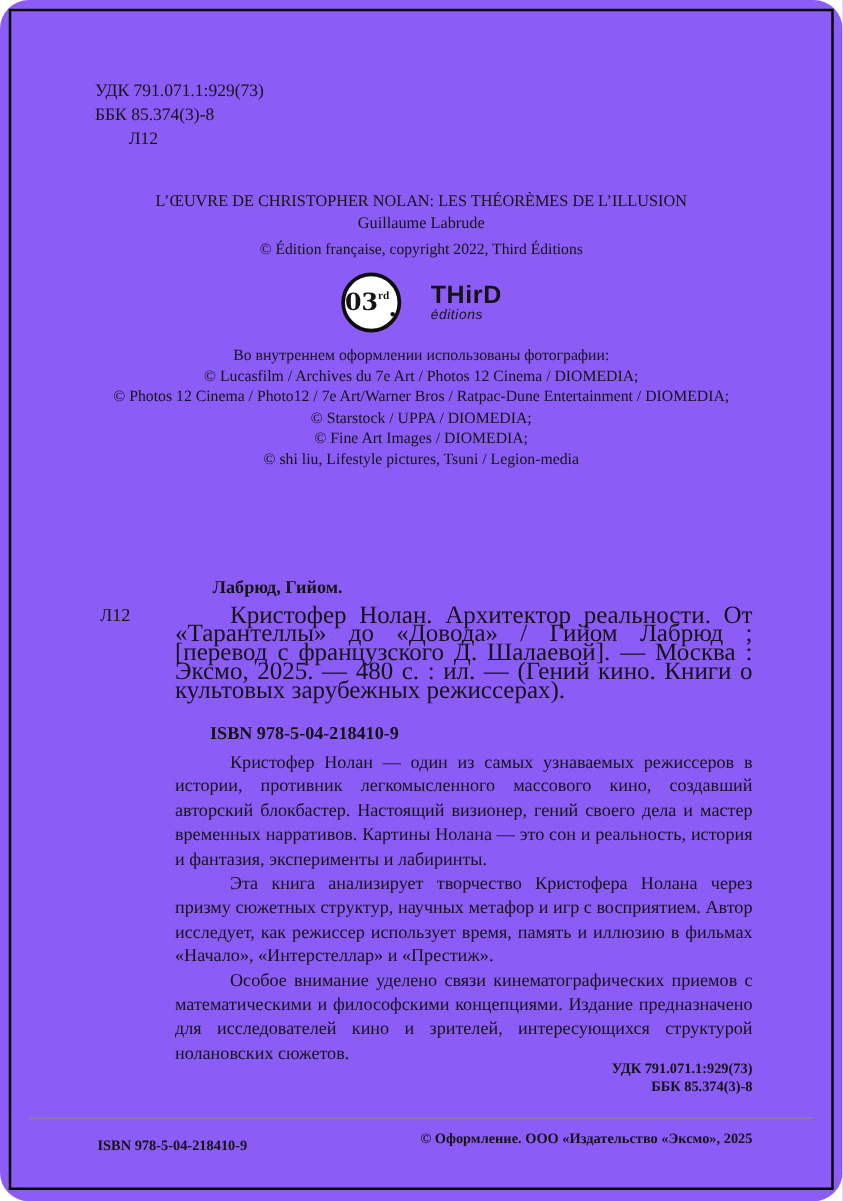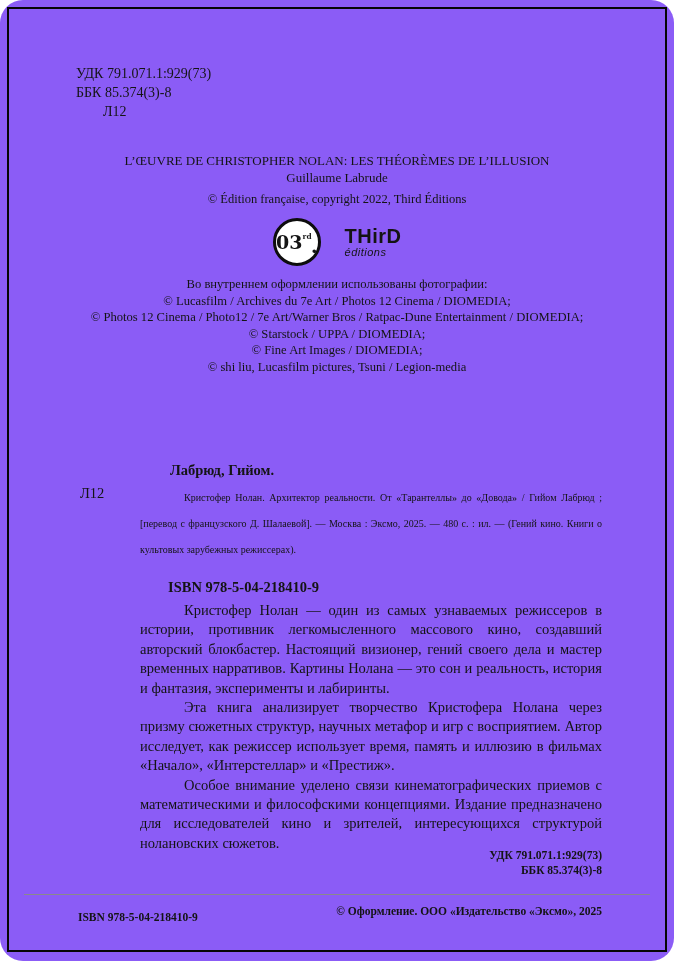--- a/index.html
+++ b/index.html
@@ -30,21 +30,21 @@
   .logo-word { text-align:left; font-family:"Liberation Sans", sans-serif; }
   .logo-word .name { font-size:20px; font-weight:700; letter-spacing:0.5px; line-height:20px; }
   .logo-word .sub { font-size:11px; font-style:italic; letter-spacing:0.5px; }
   
   .credits { position:absolute; top:276px; left:0; width:674px; text-align:center; font-size:12.6px; line-height:16.5px; }
   
   .catalog-author { position:absolute; top:462px; left:170px; font-size:14.5px; font-weight:bold; }
   .margin-code { position:absolute; top:485px; left:80px; font-size:14.5px; }
   .catalog-desc {
     position:absolute; top:485px; left:140px; width:462px;
-    font-size:10px; line-height:26px; text-align:justify; text-indent:44px;
+    font-size:20px; line-height:15px; text-align:justify; text-indent:44px;
   }
   .isbn-line { position:absolute; top:579px; left:168px; font-size:14.5px; font-weight:bold; }
   
   .annotation { position:absolute; top:601px; left:140px; width:462px; font-size:14.5px; line-height:19.4px; text-align:justify; }
   .annotation p { text-indent:44px; margin:0; }
   
   .bottom-codes { position:absolute; top:848px; right:72px; text-align:right; font-size:11.5px; font-weight:bold; line-height:15px; }
   
   .footer-rule { position:absolute; top:894px; left:24px; right:24px; border-top:1px solid #8a8a8a; }
   .footer-isbn { position:absolute; top:911px; left:78px; font-size:11.5px; font-weight:bold; }
@@ -79,21 +79,21 @@
       <div class="sub">éditions</div>
     </div>
   </div>
 
   <div class="credits">
     <div>Во внутреннем оформлении использованы фотографии:</div>
     <div>© Lucasfilm / Archives du 7e Art / Photos 12 Cinema / DIOMEDIA;</div>
     <div>© Photos 12 Cinema / Photo12 / 7e Art/Warner Bros / Ratpac-Dune Entertainment / DIOMEDIA;</div>
     <div>© Starstock / UPPA / DIOMEDIA;</div>
     <div>© Fine Art Images / DIOMEDIA;</div>
-    <div>© shi liu, Lucasfilm pictures, Tsuni / Legion-media</div>
+    <div>© shi liu, Lifestyle pictures, Tsuni / Legion-media</div>
   </div>
 
   <div class="catalog-author">Лабрюд, Гийом.</div>
   <div class="margin-code">Л12</div>
   <div class="catalog-desc">Кристофер Нолан. Архитектор реальности. От «Тарантеллы» до «Довода» / Гийом Лабрюд ; [перевод с французского Д. Шалаевой]. — Москва : Эксмо, 2025. — 480 с. : ил. — (Гений кино. Книги о культовых зарубежных режиссерах).</div>
   <div class="isbn-line">ISBN 978-5-04-218410-9</div>
 
   <div class="annotation">
     <p>Кристофер Нолан — один из самых узнаваемых режиссеров в истории, противник легкомысленного массового кино, создавший авторский блокбастер. Настоящий визионер, гений своего дела и мастер временных нарративов. Картины Нолана — это сон и реальность, история и фантазия, эксперименты и лабиринты.</p>
     <p>Эта книга анализирует творчество Кристофера Нолана через призму сюжетных структур, научных метафор и игр с восприятием. Автор исследует, как режиссер использует время, память и иллюзию в фильмах «Начало», «Интерстеллар» и «Престиж».</p>

